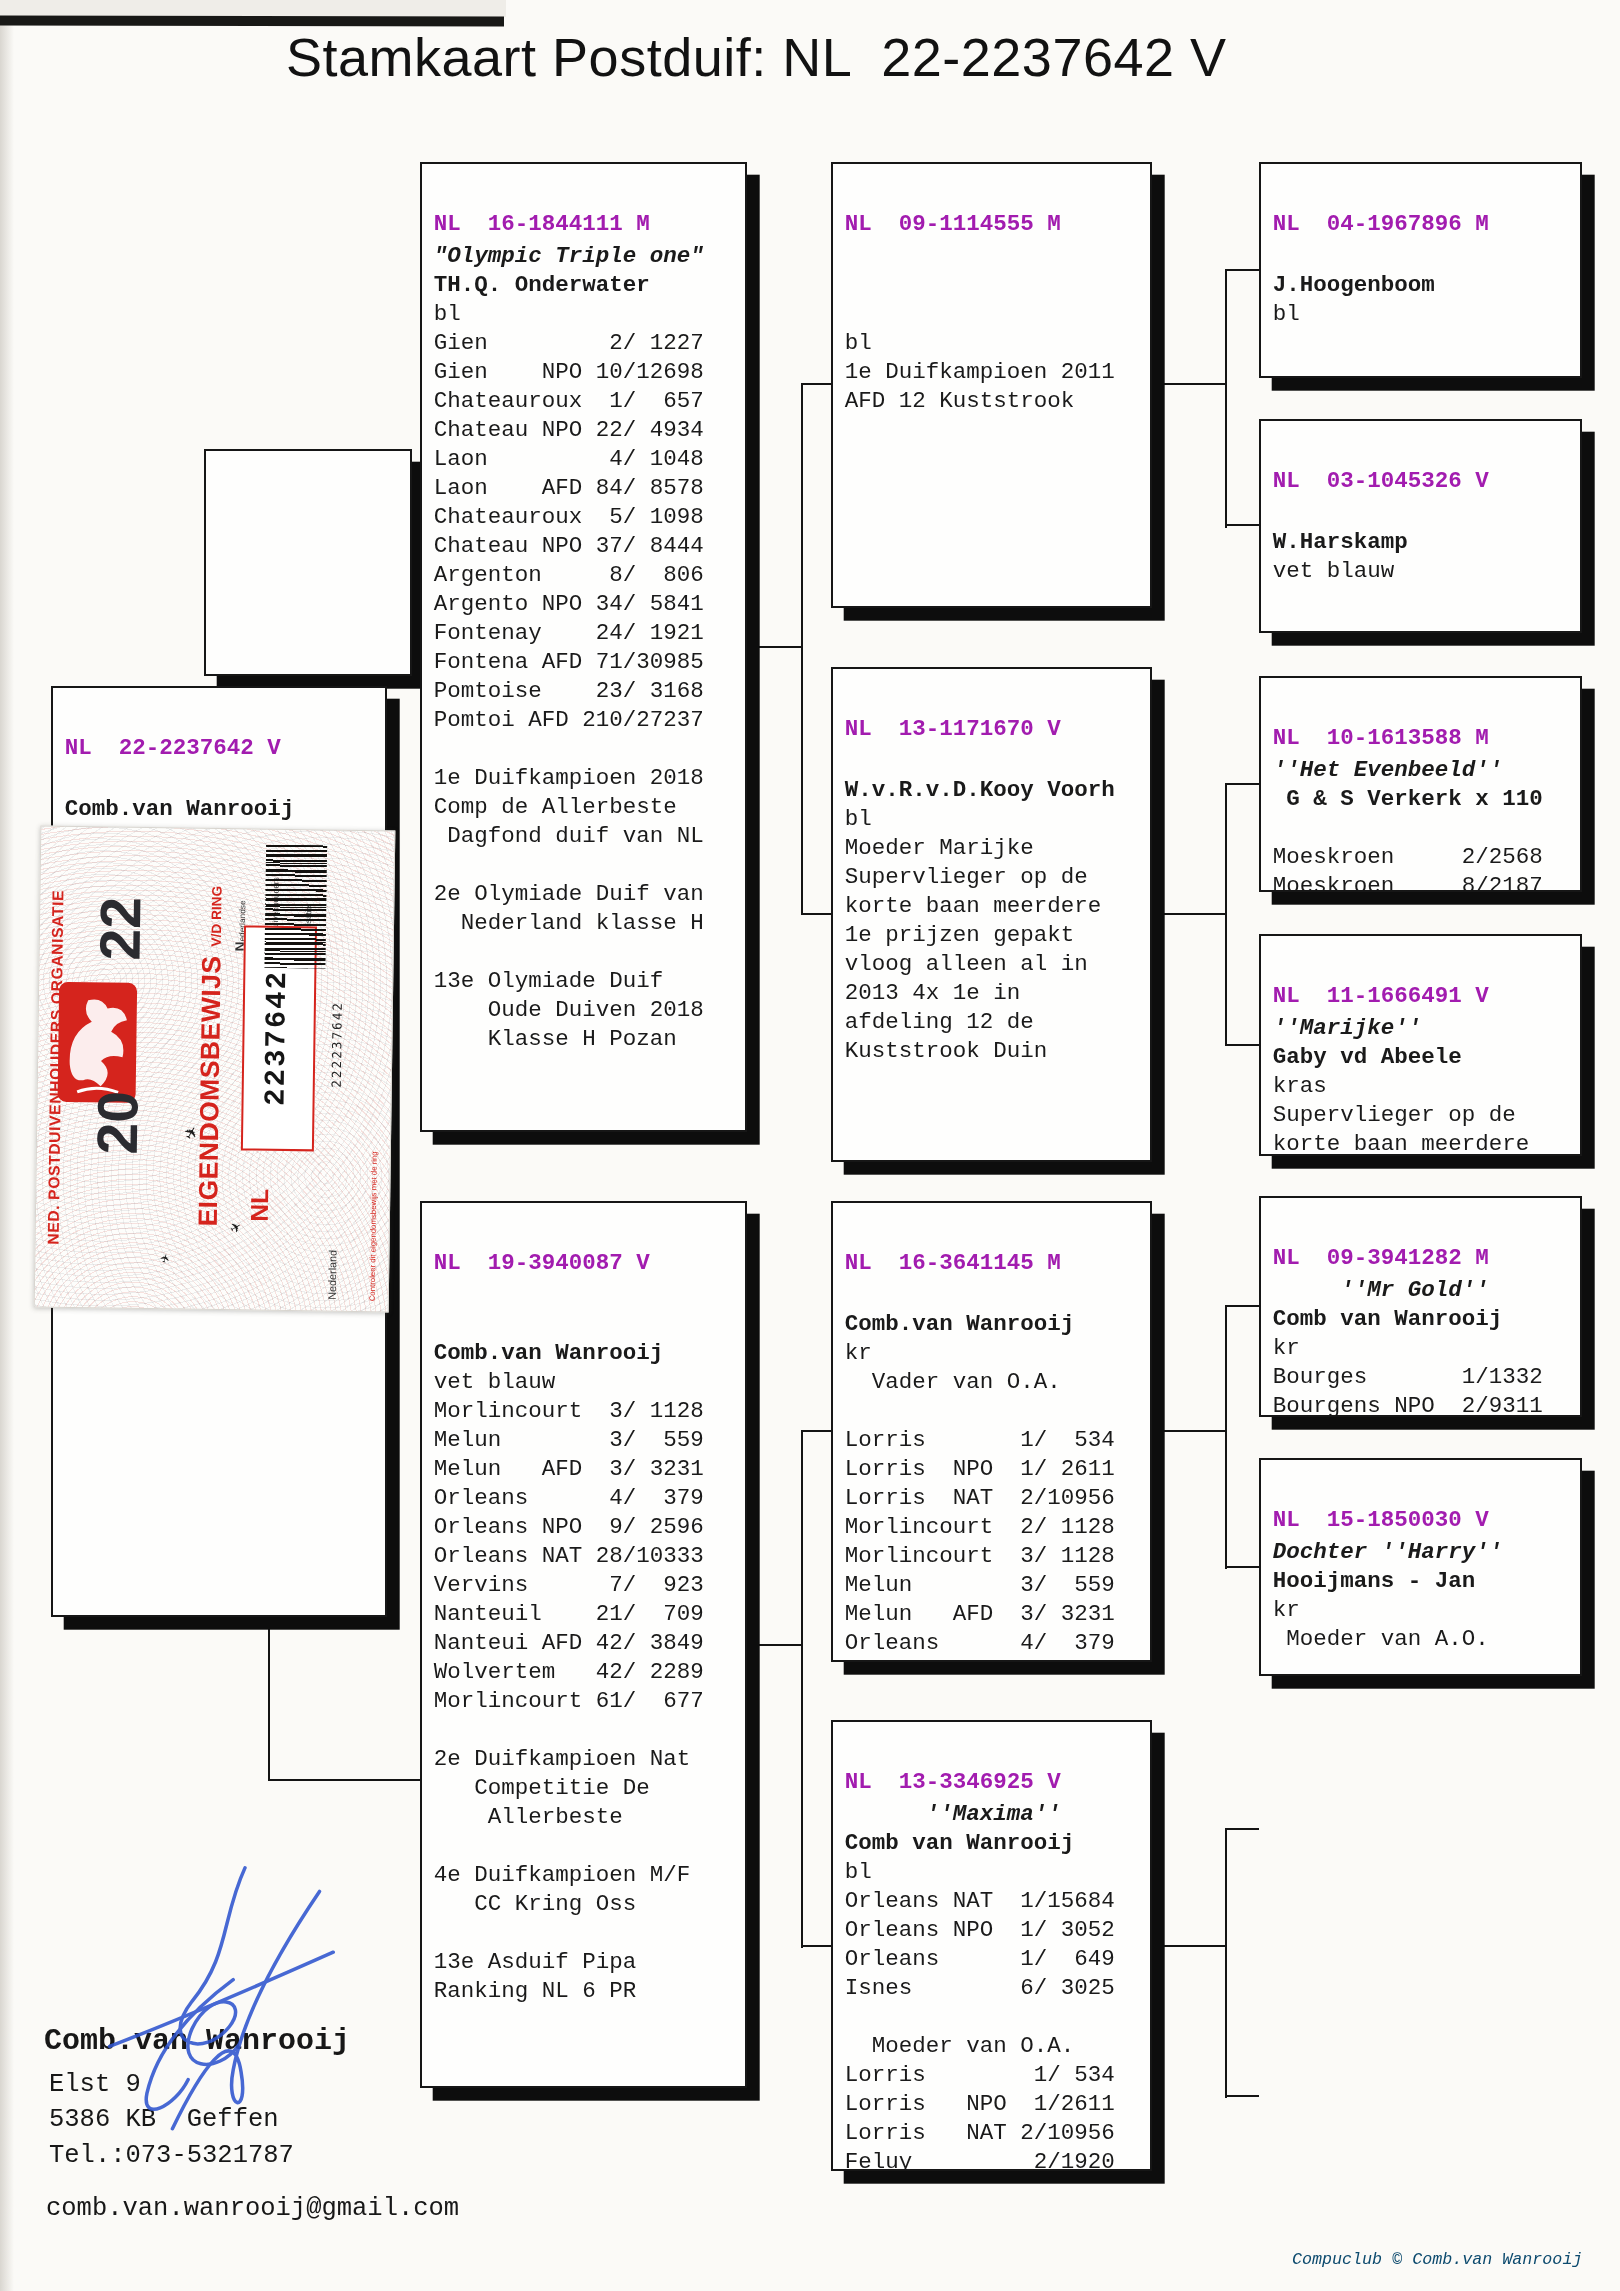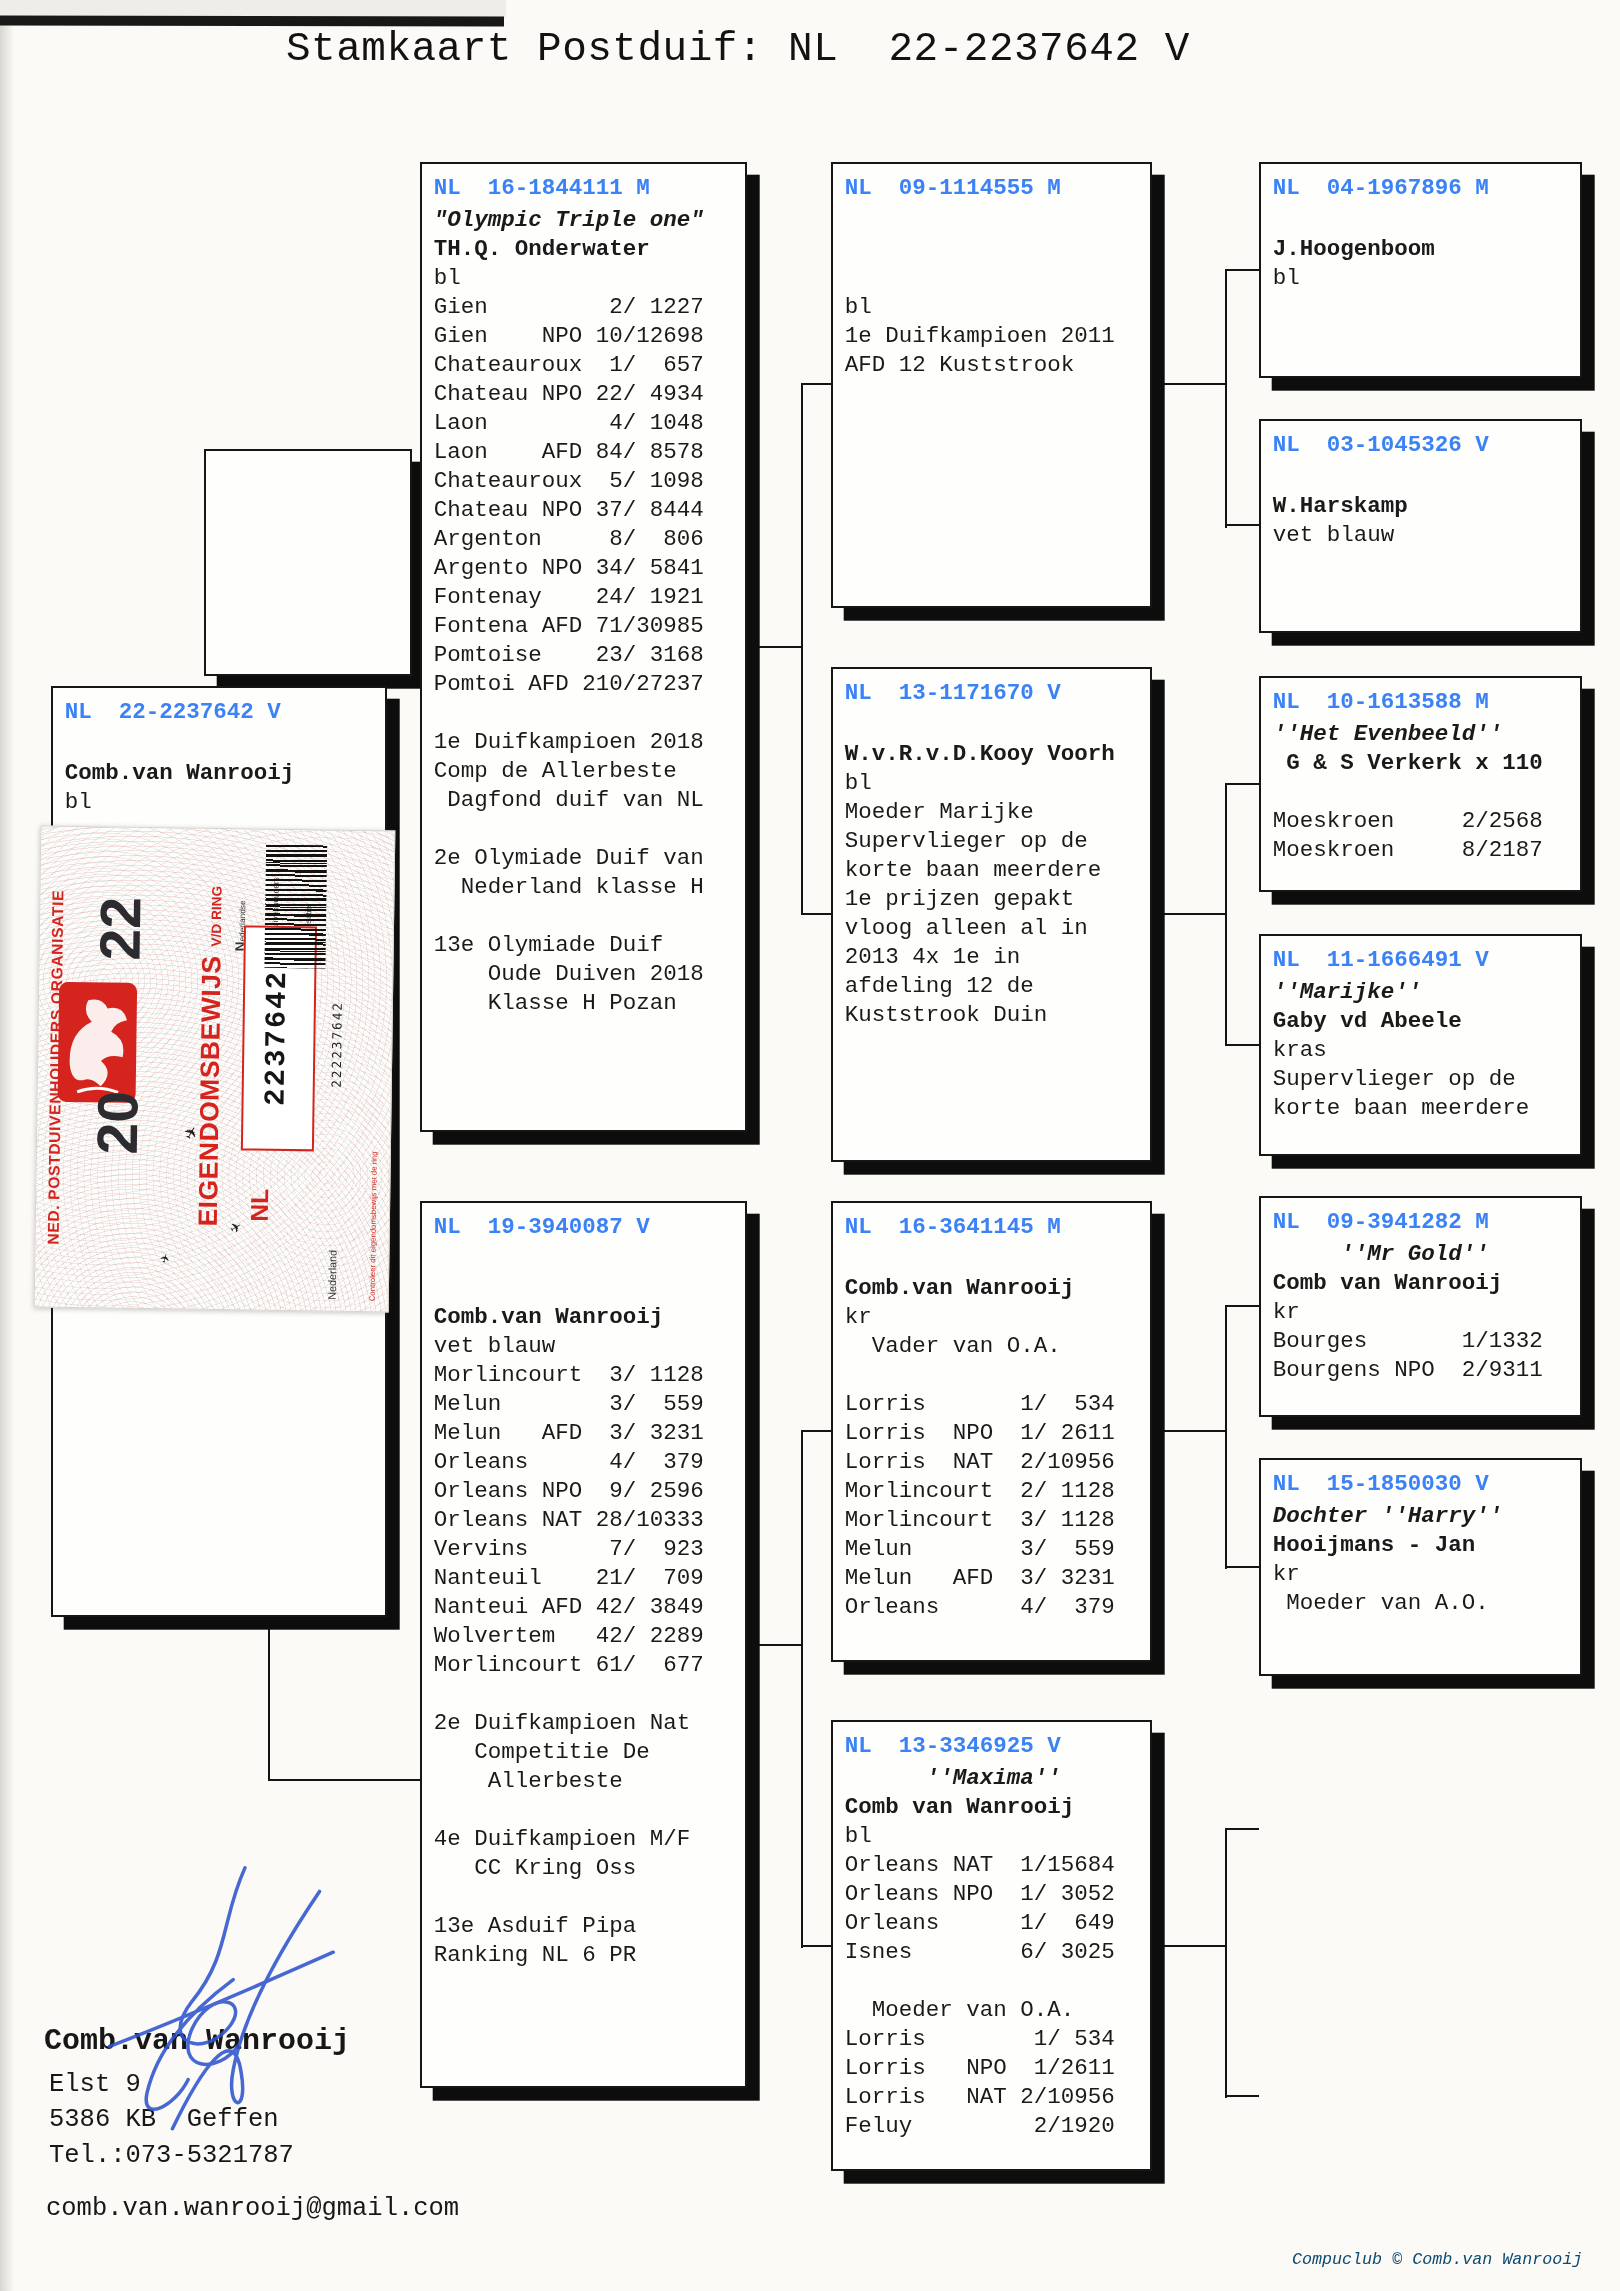--- a/index.html
+++ b/index.html
@@ -5,28 +5,28 @@
   html,body{margin:0;padding:0;background:#d8d6d2;}
   #page{position:relative;width:1620px;height:2292px;background:#fbfaf7;overflow:hidden;
         font-family:"Liberation Mono",monospace;}
   
   #edge-left{position:absolute;left:0;top:0;width:13.7px;height:100%;
     background:linear-gradient(90deg,#d9d6d0,rgba(251,250,247,0));z-index:0;}
   #scan-gray{position:absolute;left:0;top:0;width:506px;height:16.7px;background:#efede8;z-index:0;}
   #scan-bar{position:absolute;left:0;top:15.7px;width:504px;height:9.8px;background:#181816;
     transform:rotate(0.12deg);z-index:0;}
   
-  #title{position:absolute;left:286px;top:25.5px;font-family:Liberation Mono, monospace;
-    font-size:41px;color:#121212;letter-spacing:0.5px;white-space:pre;z-index:2;}
+  #title{position:absolute;left:286px;top:25.5px;font-family:Liberation Sans, sans-serif;
+    font-size:54px;color:#121212;letter-spacing:0.5px;white-space:pre;z-index:2;}
   
   .conn{position:absolute;background:#141414;z-index:1;}
   
   .pbox{position:absolute;background:#fefefd;border:2px solid #161616;box-sizing:border-box;
     box-shadow:12.7px 12.7px 0 #0d0d0d;padding:6.9px 11.8px 5.9px 11.8px;z-index:2;overflow:hidden;}
-  .bx-header{font:700 22.5px/35px "Liberation Mono",monospace;color:#3b82f6;white-space:pre;}
+  .bx-header{font:700 22.5px/35px "Liberation Mono",monospace;color:#a21caf;white-space:pre;margin-top:36px;}
   .bx-header.center{text-align:center;}
   .bx-line{font:400 22.5px/29px "Liberation Mono",monospace;color:#1a1a1a;white-space:pre;min-height:29px;}
   .bx-line.b{font-weight:700;}
   .bx-line.i{font-style:italic;}
   #box-s{left:51px;top:686px;width:336px;height:931px;}
   #box-empty{left:204px;top:449px;width:208px;height:227px;}
   #box-p1{left:420px;top:162px;width:327px;height:970px;}
   #box-p2{left:420px;top:1201px;width:327px;height:887px;}
   #box-g1{left:831px;top:162px;width:321px;height:446px;}
   #box-g2{left:831px;top:667px;width:321px;height:495px;}

